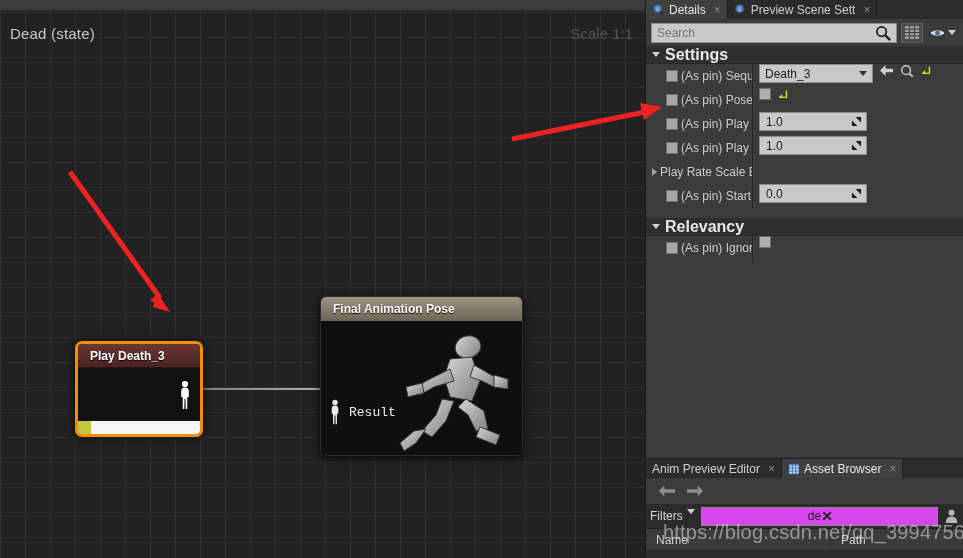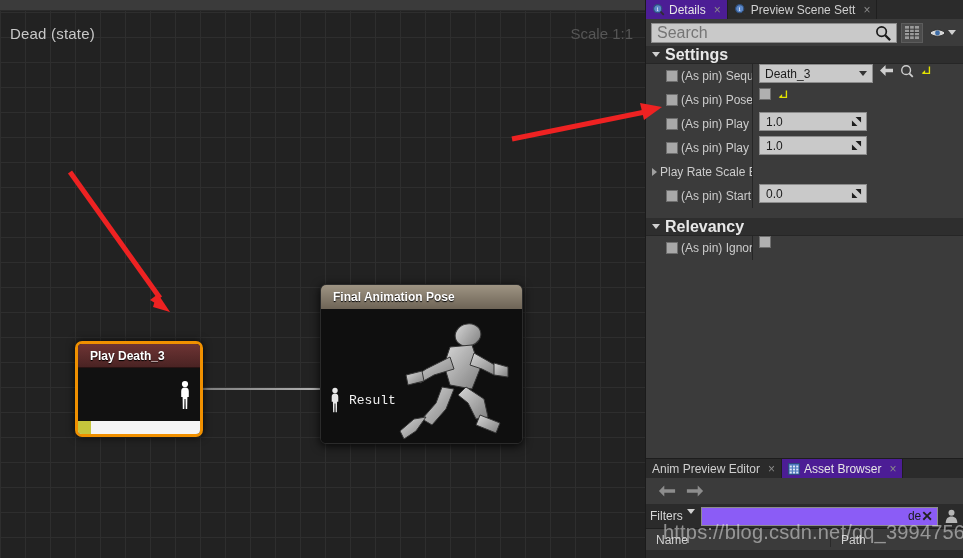--- a/index.html
+++ b/index.html
@@ -71,21 +71,21 @@
   }
   .node-play .nfoot .subpin {
     width: 13px; height: 13px; background: #c6c63c;
   }
   .pose-pin {
     position:absolute; right:9px; top:12px; width:12px; height:30px;
   }
 
   
   .node-final {
-    position: absolute; left: 320px; top: 284px; width: 203px; height: 160px;
+    position: absolute; left: 320px; top: 296px; width: 203px; height: 160px;
     border-radius: 6px; background: #0d0d0d;
     border: 1px solid #2b2b2b;
     box-shadow: 0 2px 10px rgba(0,0,0,.85);
     overflow:hidden;
   }
   .node-final .nhead {
     height: 24px;
     background: linear-gradient(to bottom, #9e9483, #6e6456);
     display:flex; align-items:center; padding-left: 12px;
   }
@@ -107,32 +107,32 @@
     border-left:1px solid #1b1b1b;
   }
   .tabstrip {
     height: 19px; background:#2b2b2b; display:flex; align-items:flex-end;
   }
   .tab {
     height: 19px; display:flex; align-items:center; gap:4px;
     padding: 0 6px 0 6px; font-size:12px; color:#cfcfcf;
     border-right:1px solid #1f1f1f; white-space:nowrap;
   }
-  .tab.active { background:#4c1d95; color:#e6e6e6; }
+  .tab.active { background:#404040; color:#e6e6e6; }
   .tab .tclose { color:#8a8a8a; font-size:12px; margin-left:4px; }
 
   .search-bar {
     height: 27px; background:#3b3b3b; display:flex; align-items:center;
     padding: 0 5px; gap: 4px;
   }
   .search-box {
     flex:1; height:20px; background:#c9c9c9; border:1px solid #8c8c8c;
     display:flex; align-items:center; padding:0 5px; position:relative;
   }
-  .search-box .ph { color:#757575; font-size:16px; }
+  .search-box .ph { color:#757575; font-size:12px; }
   .search-box .mag { position:absolute; right:4px; top:1px; }
   .tool-btn {
     width:22px; height:20px; background:#4c4c4c; border:1px solid #5c5c5c;
     display:flex; align-items:center; justify-content:center;
   }
   .eye-btn { display:flex; align-items:center; gap:2px; padding:0 2px; }
 
   .props { flex: 0 0 auto; background:#3b3b3b; }
 
   .cat-header {
@@ -171,22 +171,22 @@
   .numbox .nval { color:#1c1c1c; font-size:12px; }
 
   .props-filler { flex:1; background:#3b3b3b; }
 
   
   .bottom-dock { height: 100px; background:#2b2b2b; display:flex; flex-direction:column; border-top:1px solid #1d1d1d; }
   .nav-row { height: 26px; background:#3b3b3b; display:flex; align-items:center; gap:10px; padding-left:12px; }
   .filter-row { height: 24px; background:#2b2b2b; display:flex; align-items:center; gap:6px; padding:0 4px; }
   .filters-btn { display:flex; gap:4px; color:#d8d8d8; font-size:12px; }
   .filter-input {
-    flex:1; height:19px; background:#8b5cf6; border:1px solid #8c8c8c;
-    display:flex; align-items:center; justify-content:flex-end; padding:0 4px 0 6px;
+    flex:1; height:19px; background:#d946ef; border:1px solid #8c8c8c;
+    display:flex; align-items:center; justify-content:center; padding:0 4px 0 6px;
   }
   .filter-input .fval { color:#1c1c1c; font-size:12px; }
   .filter-input .fclear { color:#222; font-size:14px; font-weight:bold; }
   .col-header { height: 22px; background:#3b3b3b; display:flex; align-items:center; border-top:1px solid #1f1f1f; }
   .col-header .ch { color:#d2d2d2; font-size:12px; }
   .ch-name { width: 185px; padding-left:10px; border-right:1px solid #2a2a2a; }
   .ch-path { padding-left:10px; }
 
   .watermark {
     position:absolute; left: 663px; bottom: 14px;

